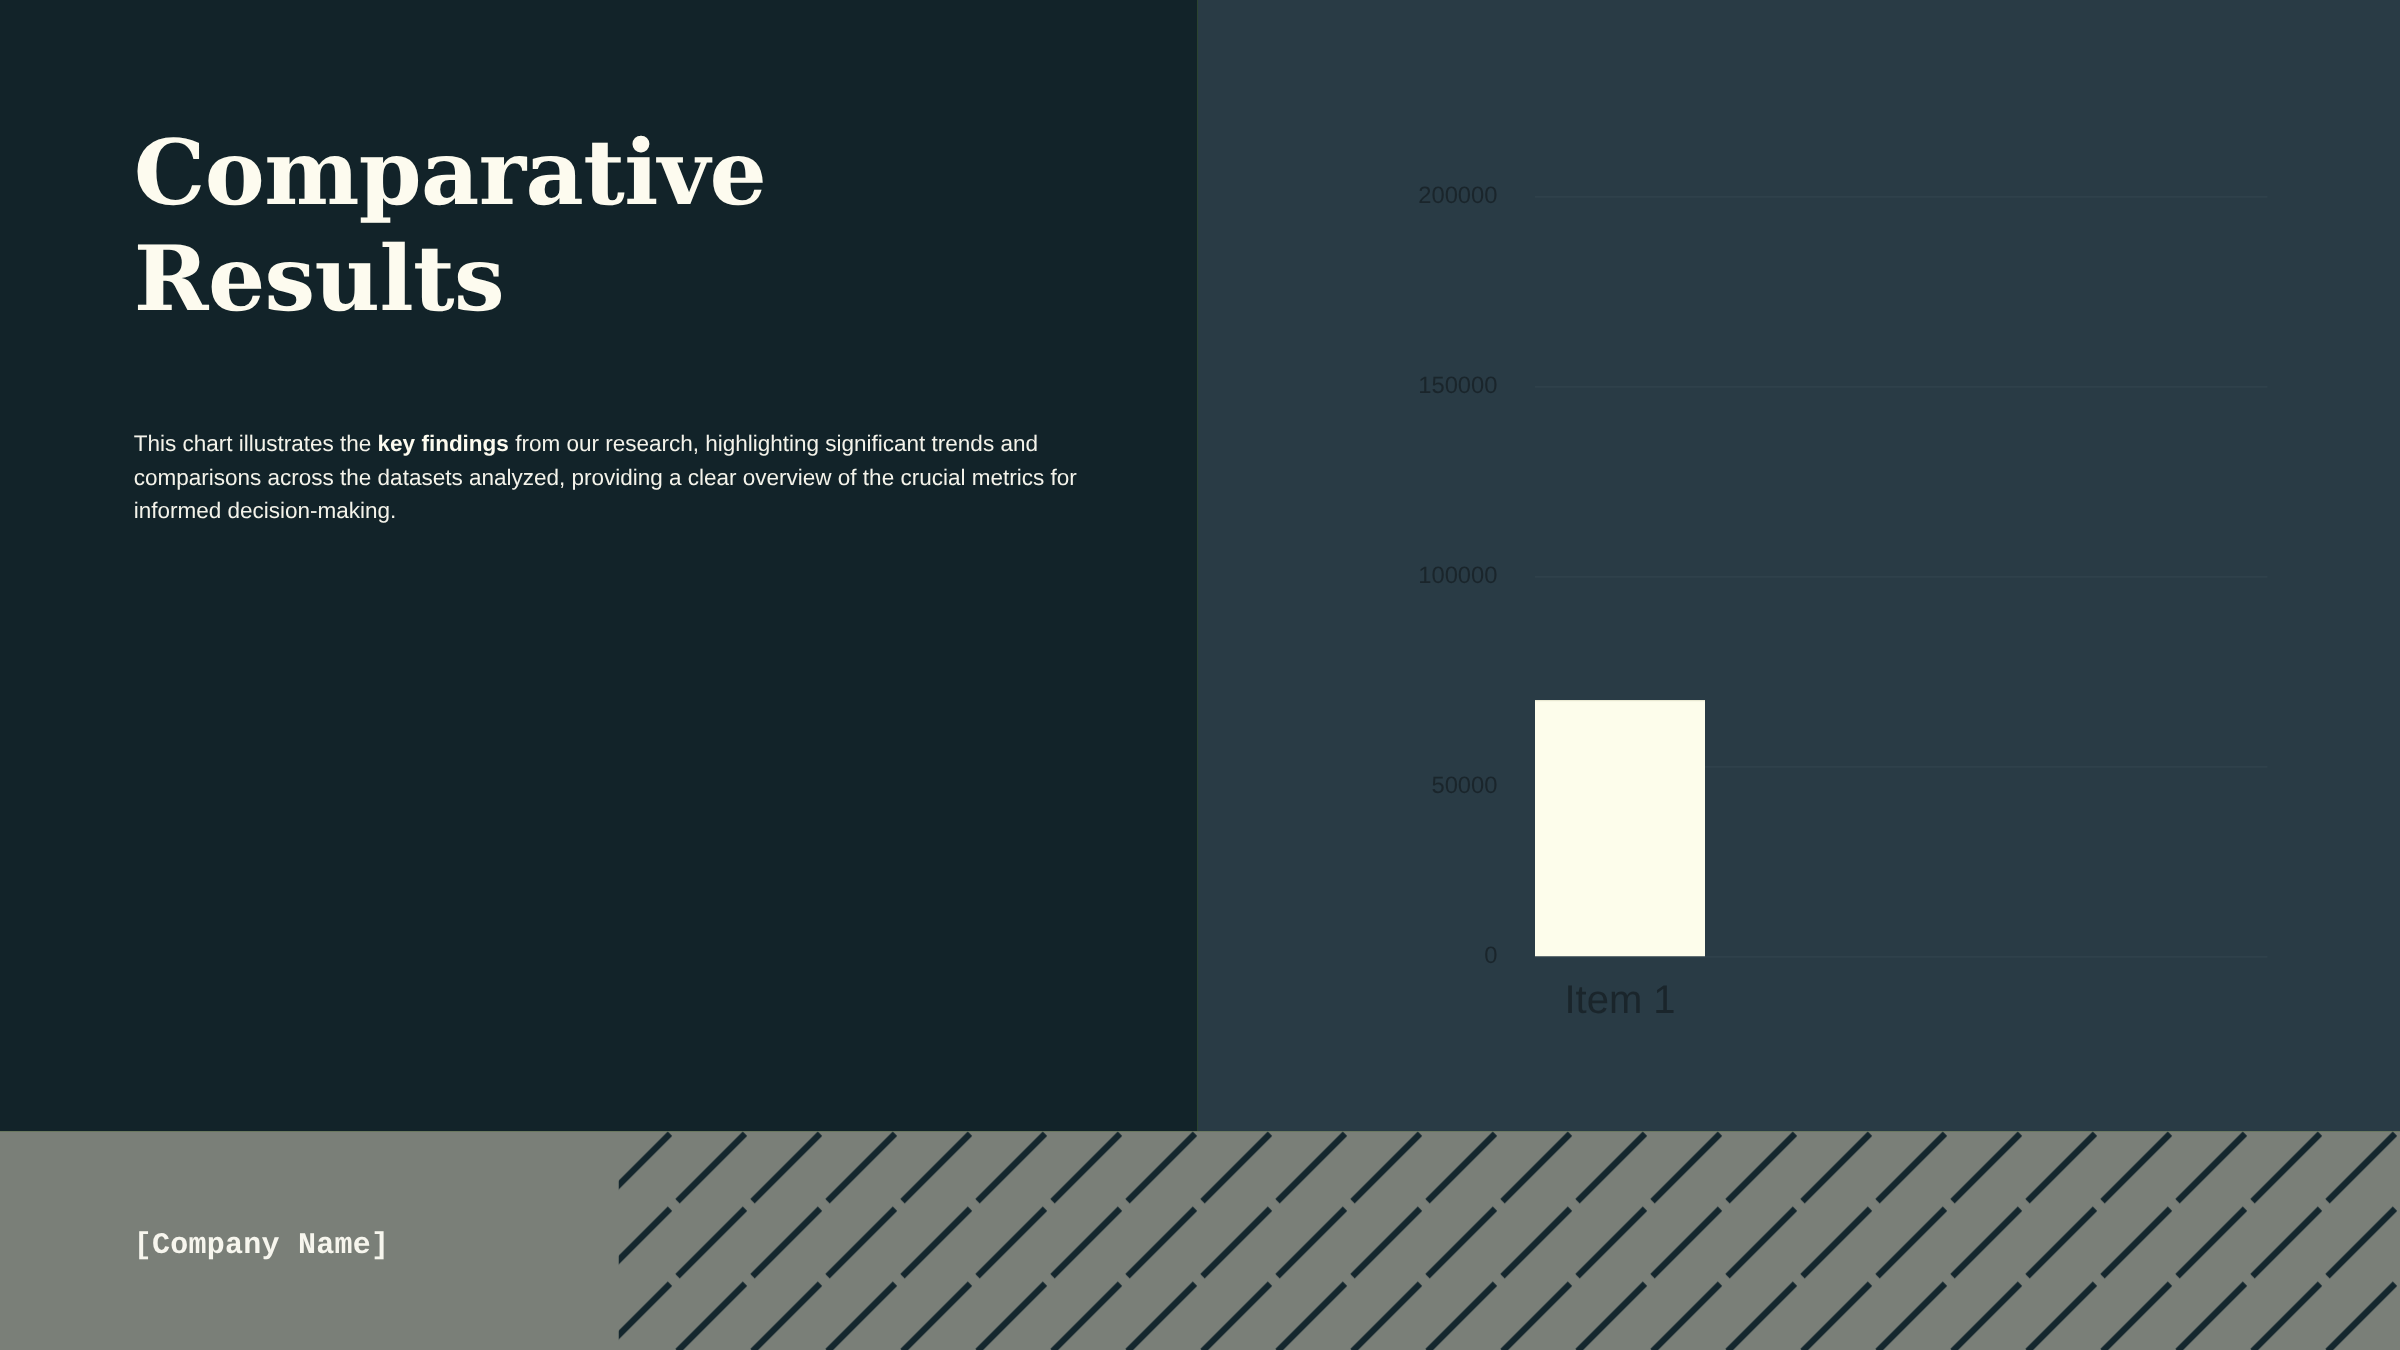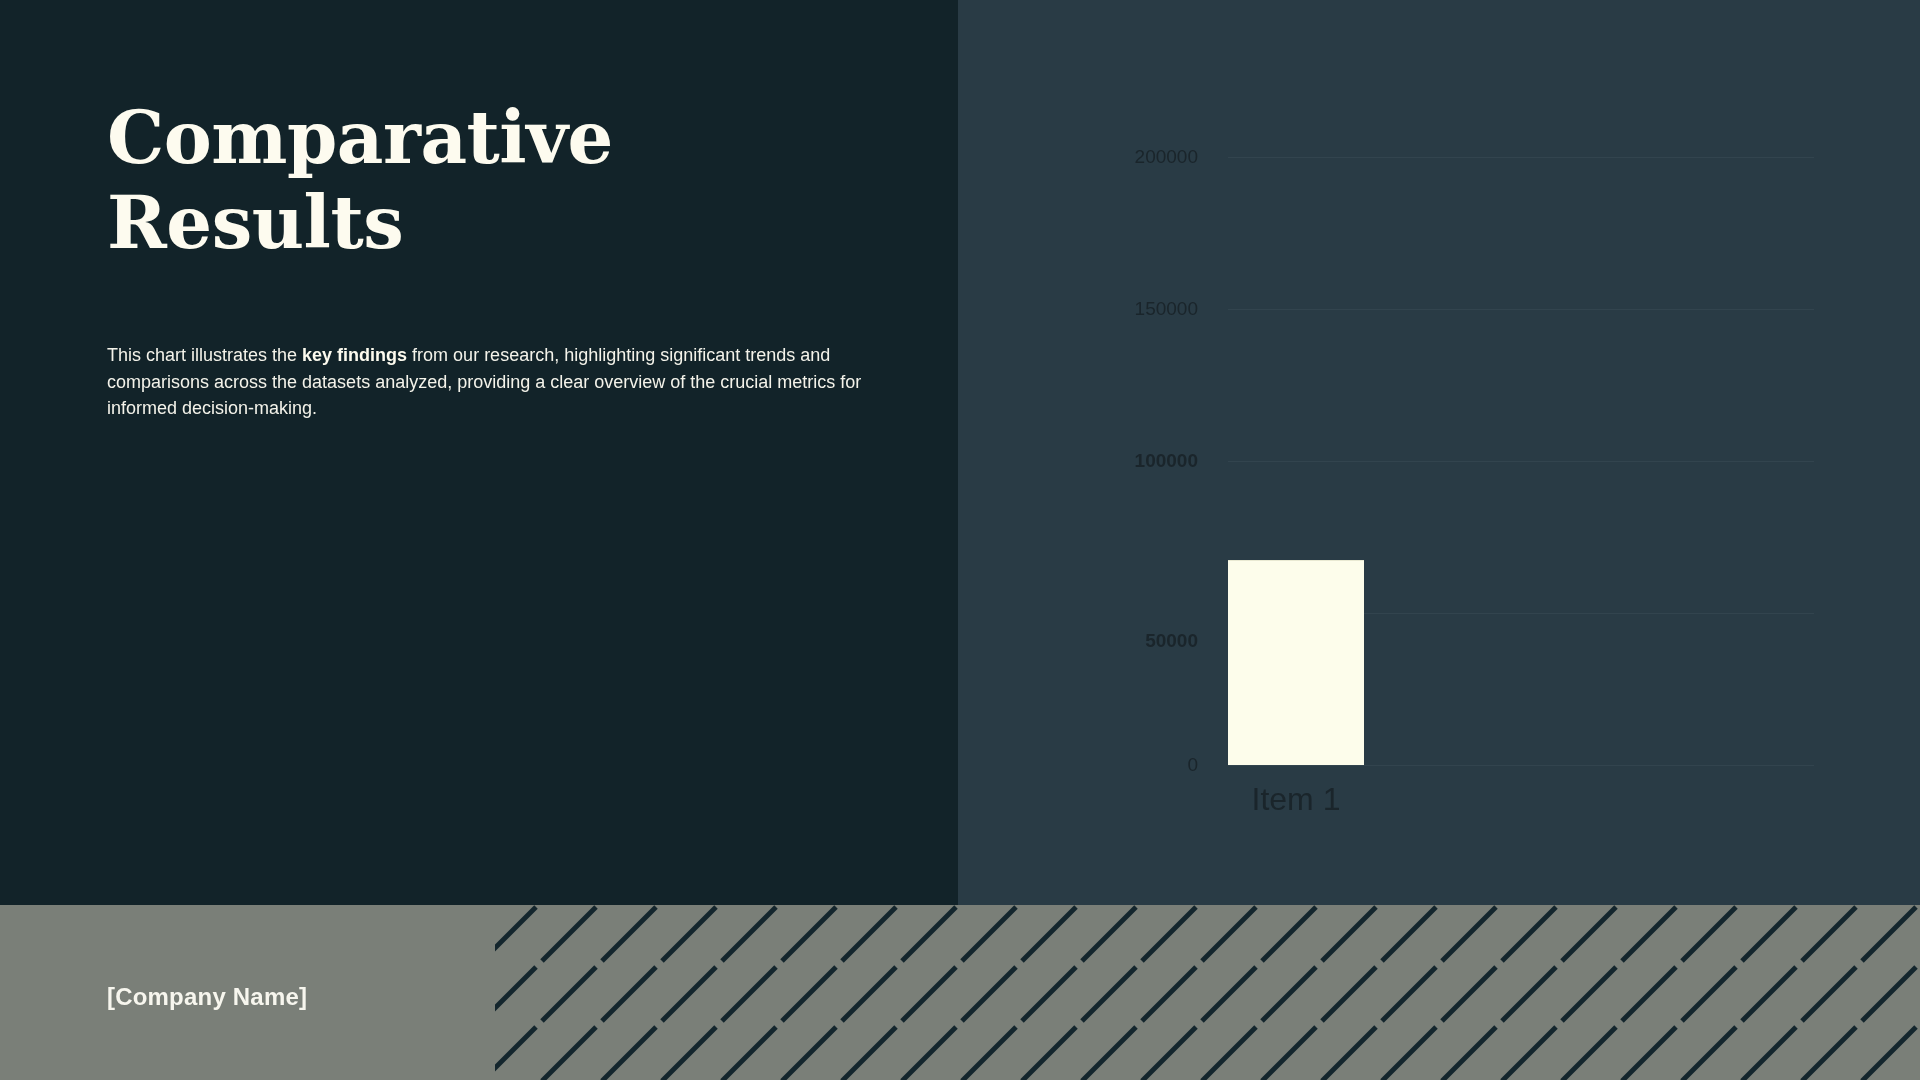--- a/index.html
+++ b/index.html
@@ -127,20 +127,21 @@
 
   
   .footer {
     position: absolute;
     left: 0;
     top: 905px;
     width: 1920px;
     height: 175px;
     background: #7a7f78;
     overflow: hidden;
+    font-family: Liberation Mono, monospace;
   }
   .footer-stripes-svg {
     position: absolute;
     left: 0; top: 0;
     width: 100%; height: 100%;
   }
   .company-name {
     position: absolute;
     left: 107px;
     top: 78px;
@@ -162,23 +163,23 @@
   <h1 class="title">Comparative Results</h1>
 
   <p class="body-copy"><span>This chart illustrates the </span><b>key findings</b><span> from our research, highlighting significant trends and comparisons across the datasets analyzed, providing a clear overview of the crucial metrics for informed decision-making.</span></p>
 
   <div class="chart">
     <div class="plot">
       <div class="ylabels" id="ylabels">
           <div class="gridline" style="top: 608px;"></div>
           <div class="ylabel" style="top: 608px;">0</div>
           <div class="gridline" style="top: 456px;"></div>
-          <div class="ylabel" style="top: 484px; font-weight: bold;">50000</div>
+          <div class="ylabel" style="top: 472px;">50000</div>
           <div class="gridline" style="top: 304px;"></div>
-          <div class="ylabel" style="top: 304px; font-weight: bold;">100000</div>
+          <div class="ylabel" style="top: 304px;">100000</div>
           <div class="gridline" style="top: 152px;"></div>
           <div class="ylabel" style="top: 152px;">150000</div>
           <div class="gridline" style="top: 0px;"></div>
           <div class="ylabel" style="top: 0px;">200000</div>
         </div>
       <div class="bars" id="bars">
           <div class="bar-slot">
             <div class="bar" title="Item 1: 67500" style="height: 205.2px; background: rgb(253, 253, 235);"></div>
             <div class="xlabel">Item 1</div>
           </div>

